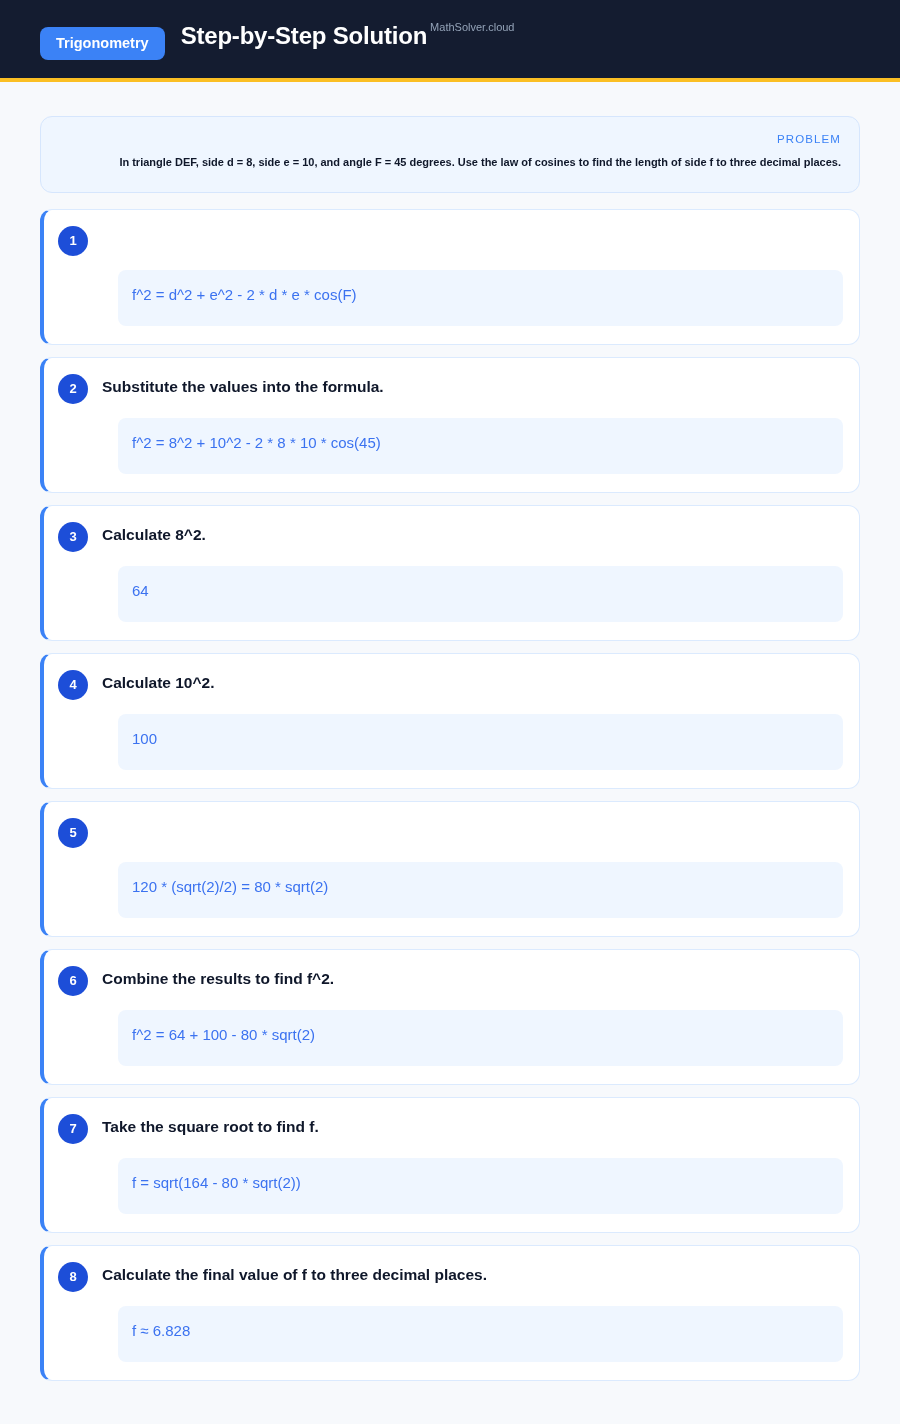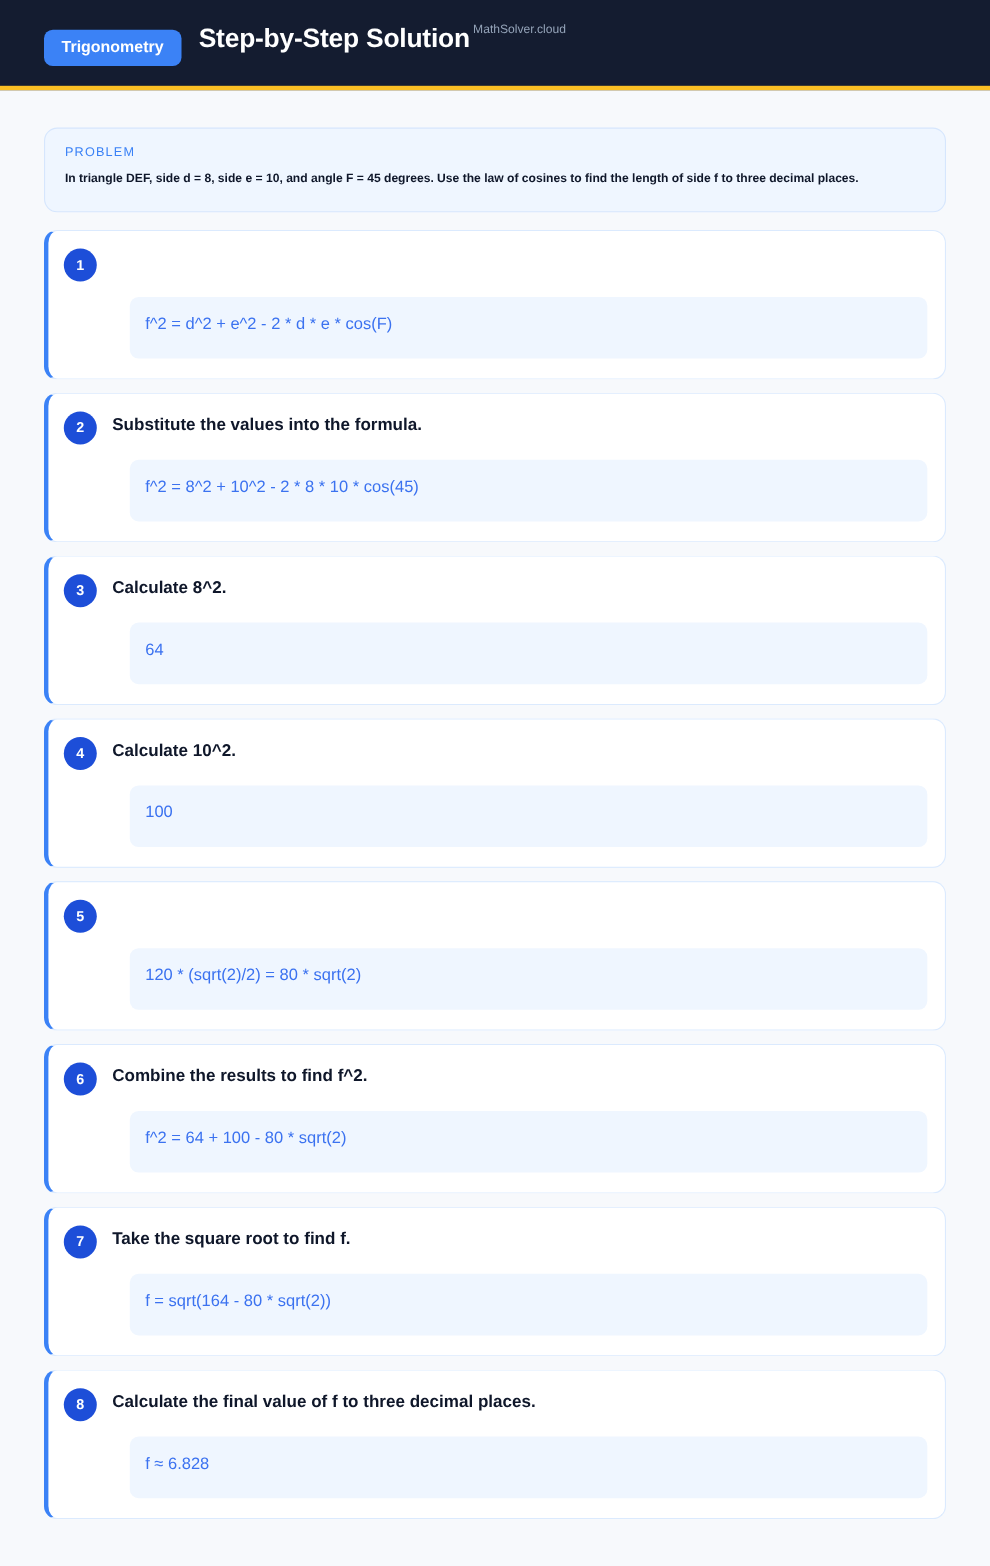--- a/index.html
+++ b/index.html
@@ -61,20 +61,21 @@
     flex-direction: column;
     gap: 16px;
   }
 
   
   .problem-card {
     background: #eff6ff;
     border: 1px solid #d6e6fd;
     border-radius: 12px;
     padding: 16px 18px 20px 18px;
+    text-align: right;
   }
   .problem-label {
     color: #3b82f6;
     font-size: 11.5px;
     font-weight: normal;
     letter-spacing: 1.1px;
     margin-bottom: 9px;
   }
   .problem-text {
     color: #0f172a;

